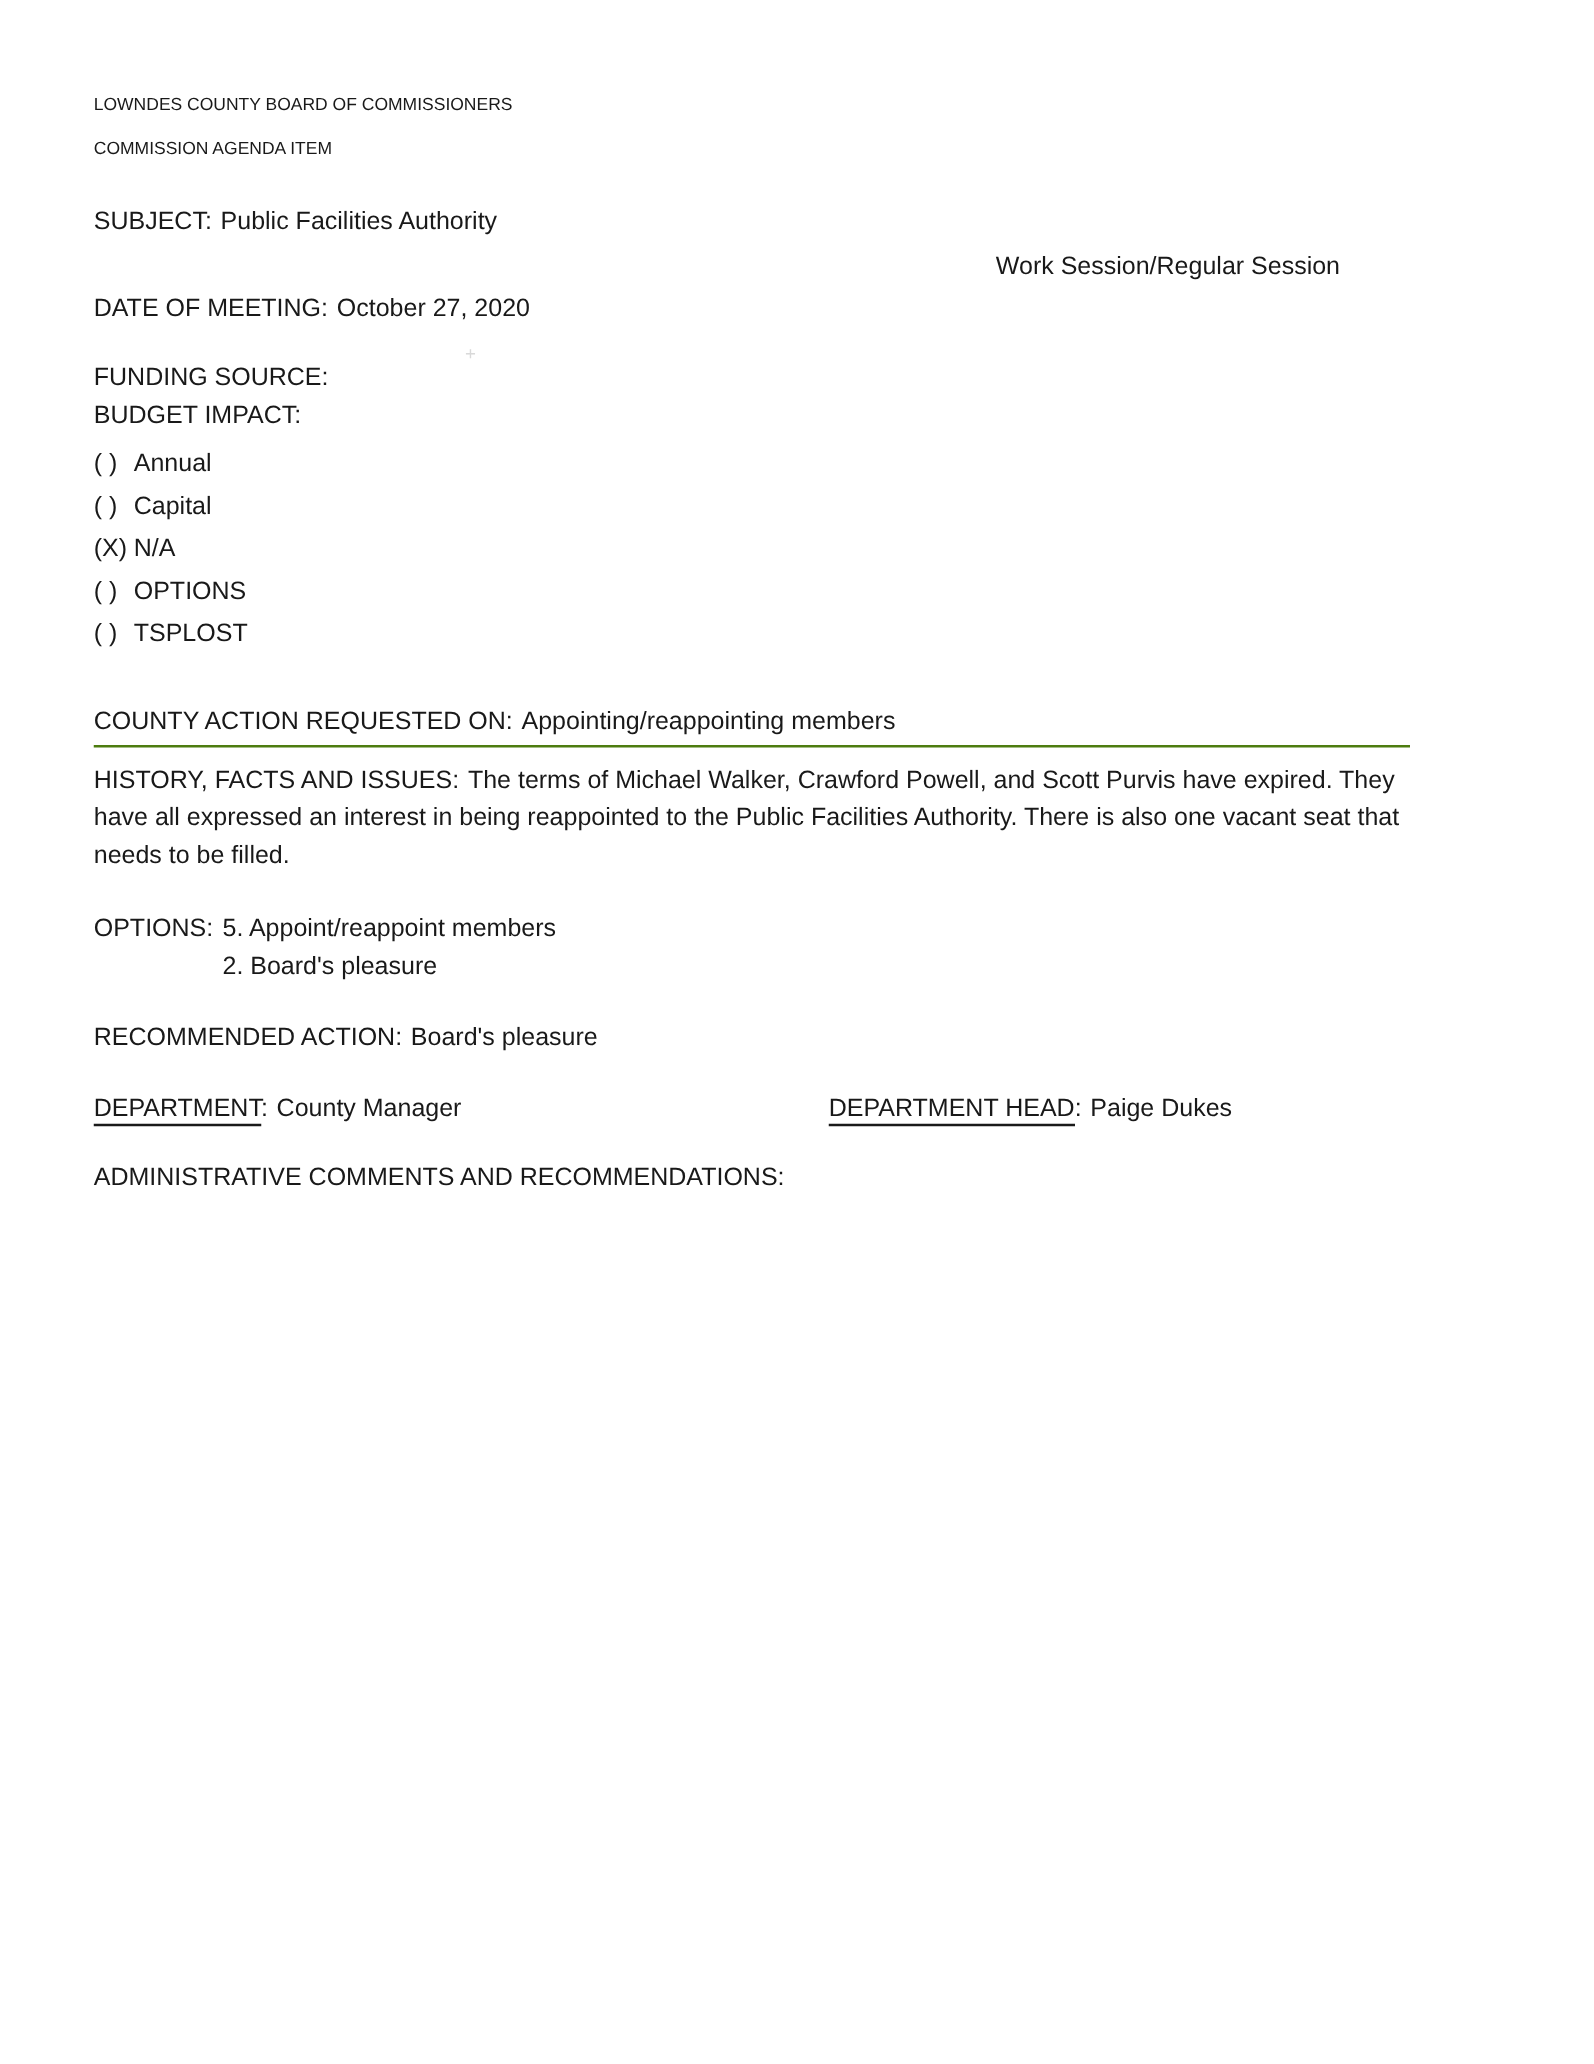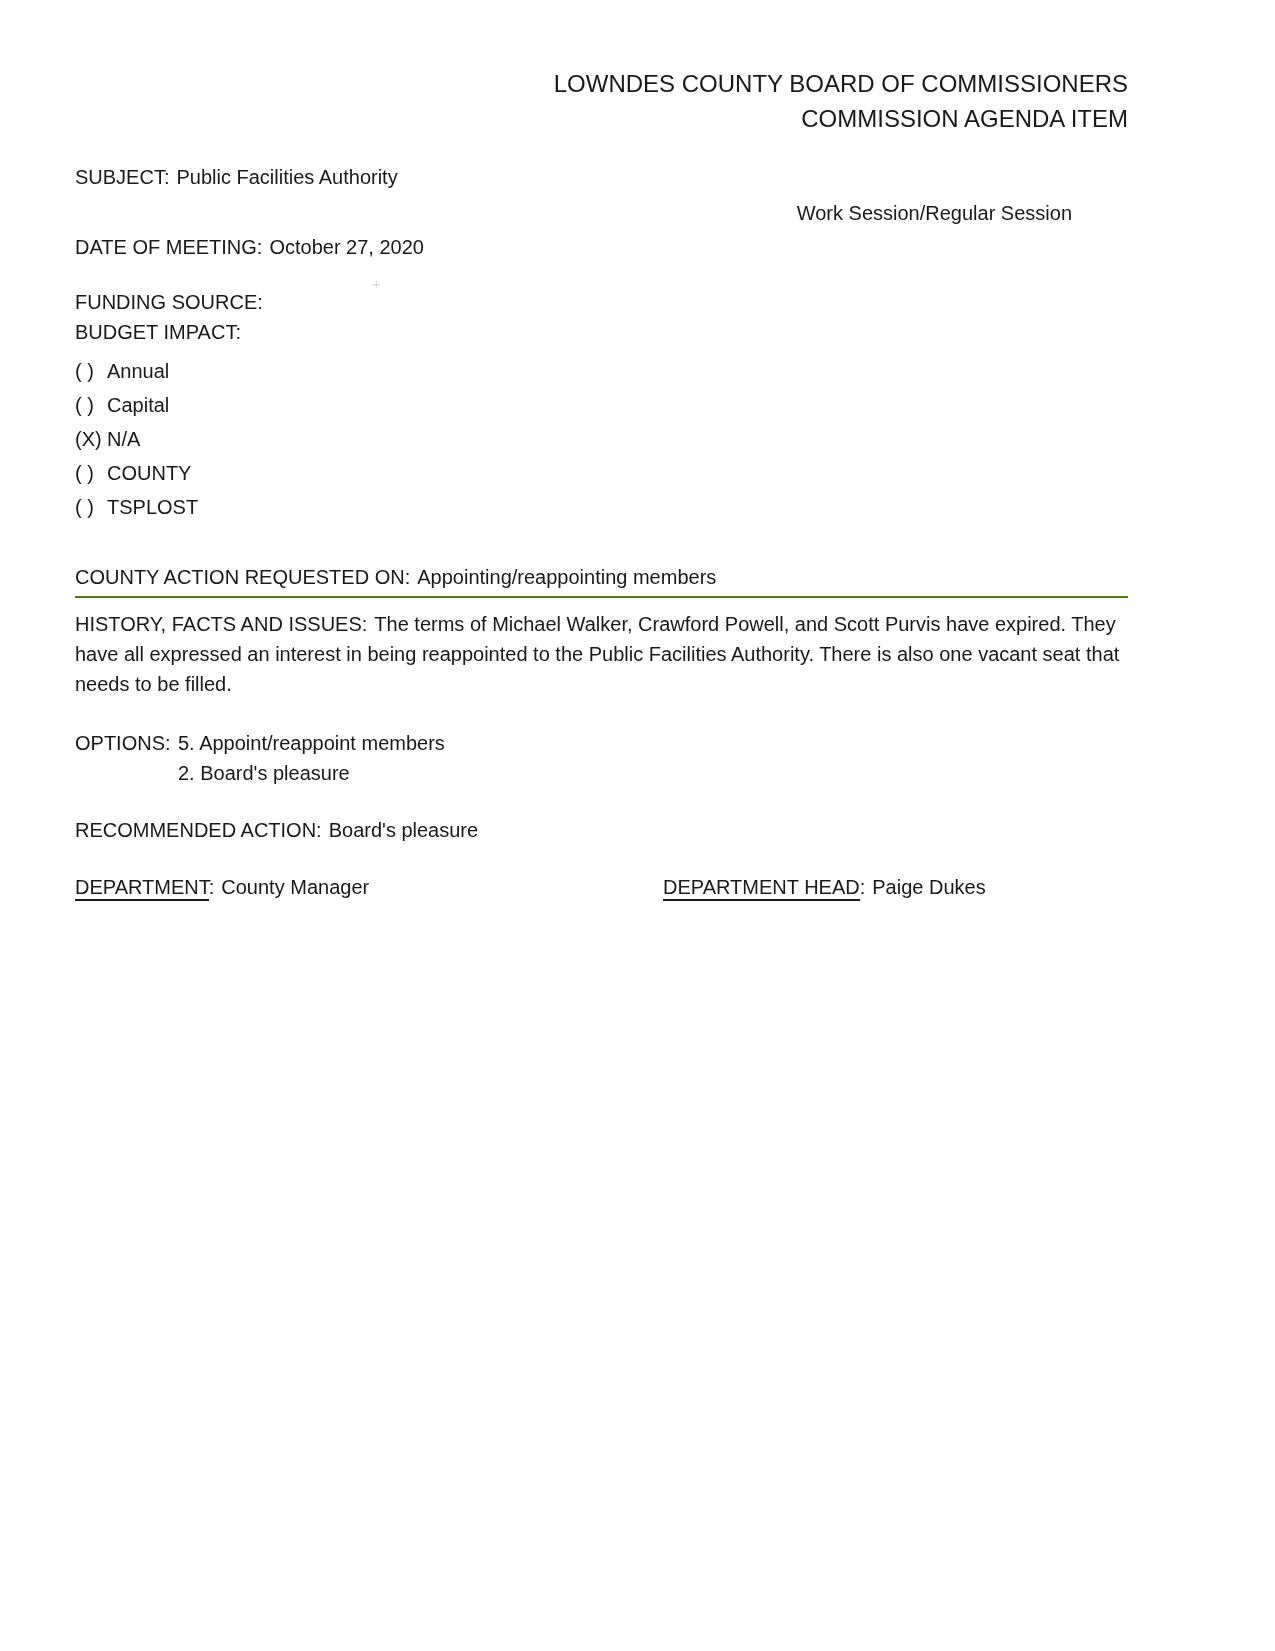--- a/index.html
+++ b/index.html
@@ -14,22 +14,22 @@
     background: #ffffff;
     box-sizing: border-box;
     padding: 66px 147px 0 75px;
     font-family: "Liberation Sans", sans-serif;
     font-size: 20px;
     color: #191919;
     line-height: 30px;
     overflow: hidden;
   }
   .doc-title {
-    text-align: right;
-    font-size: 24px;
+    text-align: left;
+    font-size: 14px;
     line-height: 35px;
     margin-bottom: 26px;
   }
   .row { margin: 0; }
   .label-inline { margin-right: 0.35em; }
   .session-line {
     text-align: right;
     padding-right: 56px;
     margin-top: 6px;
   }
@@ -104,21 +104,21 @@
       <div class="funding-option">
         <span class="funding-mark">( )</span><span>Annual</span>
       </div>
       <div class="funding-option">
         <span class="funding-mark">( )</span><span>Capital</span>
       </div>
       <div class="funding-option">
         <span class="funding-mark">(X)</span><span>N/A</span>
       </div>
       <div class="funding-option">
-        <span class="funding-mark">( )</span><span>COUNTY</span>
+        <span class="funding-mark">( )</span><span>OPTIONS</span>
       </div>
       <div class="funding-option">
         <span class="funding-mark">( )</span><span>TSPLOST</span>
       </div>
     </div>
   </div>
 
   <div class="county-action">
     <span class="label-inline">COUNTY ACTION REQUESTED ON:</span><span>Appointing/reappointing members</span>
   </div>
@@ -141,16 +141,17 @@
 
   <div class="department-row">
     <div class="department-col1">
       <span class="u">DEPARTMENT</span><span class="label-inline">:</span><span>County Manager</span>
     </div>
     <div>
       <span class="u">DEPARTMENT HEAD</span><span class="label-inline">:</span><span>Paige Dukes</span>
     </div>
   </div>
 
+  <div class="admin-comments">ADMINISTRATIVE COMMENTS AND RECOMMENDATIONS:</div>
 
   <div class="scan-artifact"></div>
 
 </div>
 
 </body></html>

